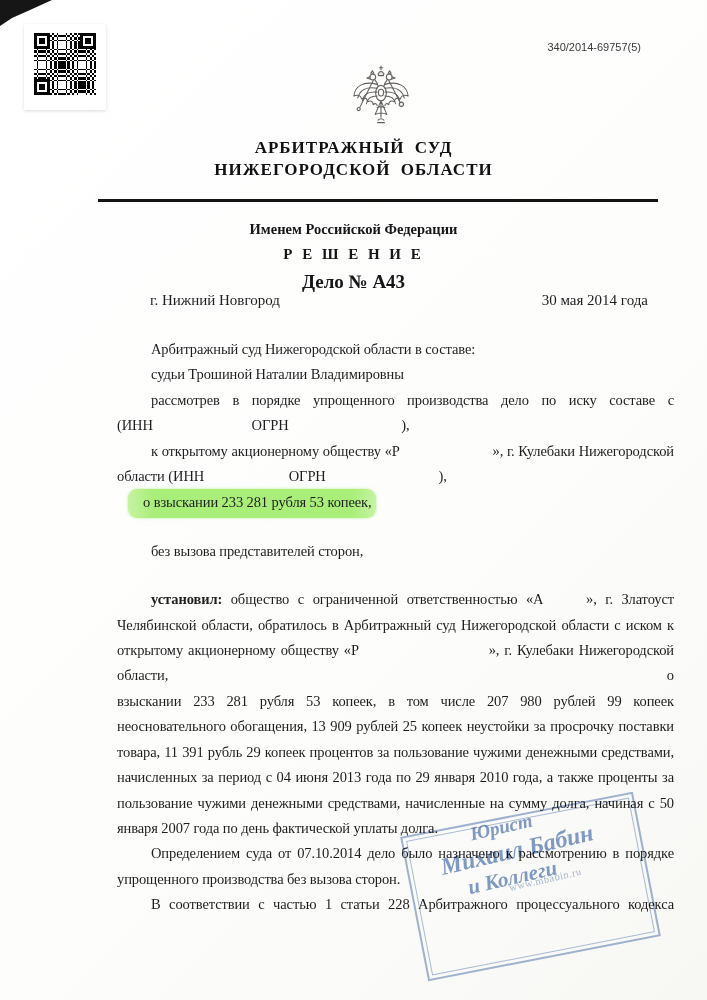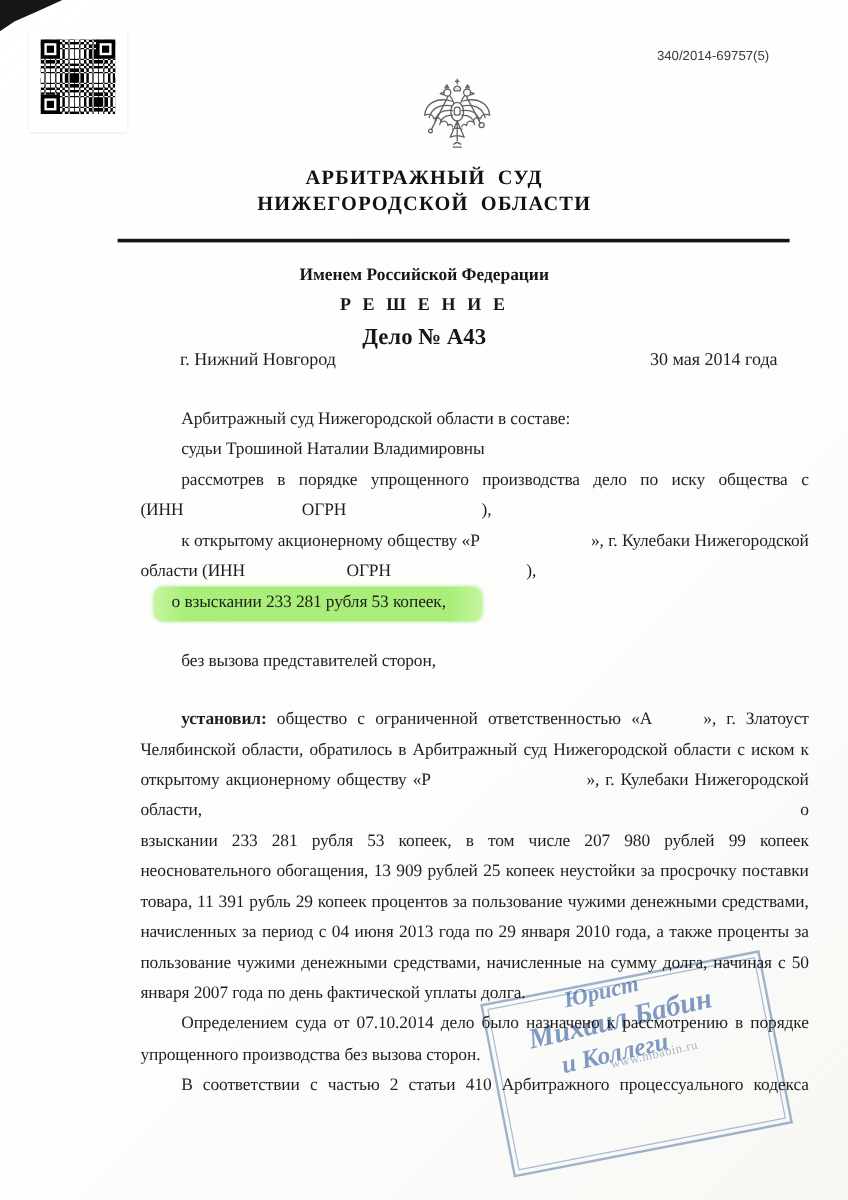--- a/index.html
+++ b/index.html
@@ -41,21 +41,21 @@
   
   .body{position:absolute;left:101px;top:337px;width:557px;font-size:14.5px;line-height:25.4px;
     letter-spacing:-0.1px;z-index:1;margin-left:16px;}
   .para{margin:0;}
   .ln{min-height:25.4px;}
   .ln.j{text-align:justify;text-align-last:justify;-moz-text-align-last:justify;}
   .ln.ind{text-indent:34px;}
   .para b{font-weight:bold;}
   .hl-para{margin:0;}
   .hl{display:inline-block;background:linear-gradient(90deg,#c6f4a2,#a9ee79 10%,#a9ee79 90%,#c6f4a2);
-    border-radius:9px;padding:1px 30px 2px 15px;margin-left:11px;
+    border-radius:9px;padding:1px 4px 2px 15px;margin-left:11px;
     box-shadow:0 0 3px rgba(147,229,99,.65);}
   .gap-s{margin-top:21px;}
   .gap-m{margin-top:23px;}
   
   .stamp-frame{position:absolute;left:412px;top:813px;width:233px;height:143px;
     transform:rotate(-11deg);border:2px solid rgba(146,168,205,.85);
     mix-blend-mode:multiply;z-index:2;}
   .stamp-frame-inner{position:absolute;inset:3px;border:1.5px solid rgba(146,168,205,.75);}
   .stamp-text{position:absolute;left:433px;top:833px;transform:rotate(-13deg);
     transform-origin:left top;color:rgba(112,142,192,.88);font-style:italic;font-weight:bold;
@@ -126,21 +126,21 @@
   </div>
 
   <div class="body">
     <div class="para">
         <div class="ln ind">Арбитражный суд Нижегородской области в составе:</div>
       </div>
     <div class="para">
         <div class="ln ind">судьи Трошиной Наталии Владимировны</div>
       </div>
     <div class="para">
-        <div class="ln j ind">рассмотрев в порядке упрощенного производства дело по иску общества с</div>
+        <div class="ln j ind">рассмотрев в порядке упрощенного производства дело по иску составе с</div>
         <div class="ln">(ИНН&nbsp;&nbsp;&nbsp;&nbsp;&nbsp;&nbsp;&nbsp;&nbsp;&nbsp;&nbsp;&nbsp;&nbsp;&nbsp;&nbsp;&nbsp;&nbsp;&nbsp;&nbsp;&nbsp;&nbsp;&nbsp;&nbsp;&nbsp;&nbsp;&nbsp;&nbsp;&nbsp;&nbsp;ОГРН&nbsp;&nbsp;&nbsp;&nbsp;&nbsp;&nbsp;&nbsp;&nbsp;&nbsp;&nbsp;&nbsp;&nbsp;&nbsp;&nbsp;&nbsp;&nbsp;&nbsp;&nbsp;&nbsp;&nbsp;&nbsp;&nbsp;&nbsp;&nbsp;&nbsp;&nbsp;&nbsp;&nbsp;&nbsp;&nbsp;&nbsp;&nbsp;),</div>
       </div>
     <div class="para">
         <div class="ln j ind">к открытому акционерному обществу «Р&nbsp;&nbsp;&nbsp;&nbsp;&nbsp;&nbsp;&nbsp;&nbsp;&nbsp;&nbsp;&nbsp;&nbsp;&nbsp;&nbsp;&nbsp;&nbsp;&nbsp;&nbsp;&nbsp;&nbsp;&nbsp;&nbsp;&nbsp;&nbsp;&nbsp;», г. Кулебаки Нижегородской</div>
         <div class="ln">области (ИНН&nbsp;&nbsp;&nbsp;&nbsp;&nbsp;&nbsp;&nbsp;&nbsp;&nbsp;&nbsp;&nbsp;&nbsp;&nbsp;&nbsp;&nbsp;&nbsp;&nbsp;&nbsp;&nbsp;&nbsp;&nbsp;&nbsp;&nbsp;&nbsp;ОГРН&nbsp;&nbsp;&nbsp;&nbsp;&nbsp;&nbsp;&nbsp;&nbsp;&nbsp;&nbsp;&nbsp;&nbsp;&nbsp;&nbsp;&nbsp;&nbsp;&nbsp;&nbsp;&nbsp;&nbsp;&nbsp;&nbsp;&nbsp;&nbsp;&nbsp;&nbsp;&nbsp;&nbsp;&nbsp;&nbsp;&nbsp;&nbsp;),</div>
       </div>
     <div class="hl-para">
       <span class="hl">о взыскании 233&nbsp;281 рубля 53 копеек,</span>
     </div>
     <div class="para gap-s">
@@ -155,21 +155,21 @@
         <div class="ln j">товара, 11&nbsp;391 рубль 29 копеек процентов за пользование чужими денежными средствами,</div>
         <div class="ln j">начисленных за период с 04 июня 2013 года по 29 января 2010 года, а также проценты за</div>
         <div class="ln j">пользование чужими денежными средствами, начисленные на сумму долга, начиная с 50</div>
         <div class="ln">января 2007 года по день фактической уплаты долга.</div>
       </div>
     <div class="para">
         <div class="ln j ind">Определением суда от 07.10.2014 дело было назначено к рассмотрению в порядке</div>
         <div class="ln">упрощенного производства без вызова сторон.</div>
       </div>
     <div class="para">
-        <div class="ln j ind">В соответствии с частью 2 статьи 410 Арбитражного процессуального кодекса</div>
+        <div class="ln j ind">В соответствии с частью 1 статьи 228 Арбитражного процессуального кодекса</div>
       </div>
   </div>
 
   <div class="stamp-frame">
     <div class="stamp-frame-inner"></div>
   </div>
   <div class="stamp-text">
     <div class="stamp-l1">Юрист</div>
     <div class="stamp-l2">Михаил Бабин</div>
     <div class="stamp-l3">и Коллеги</div>

